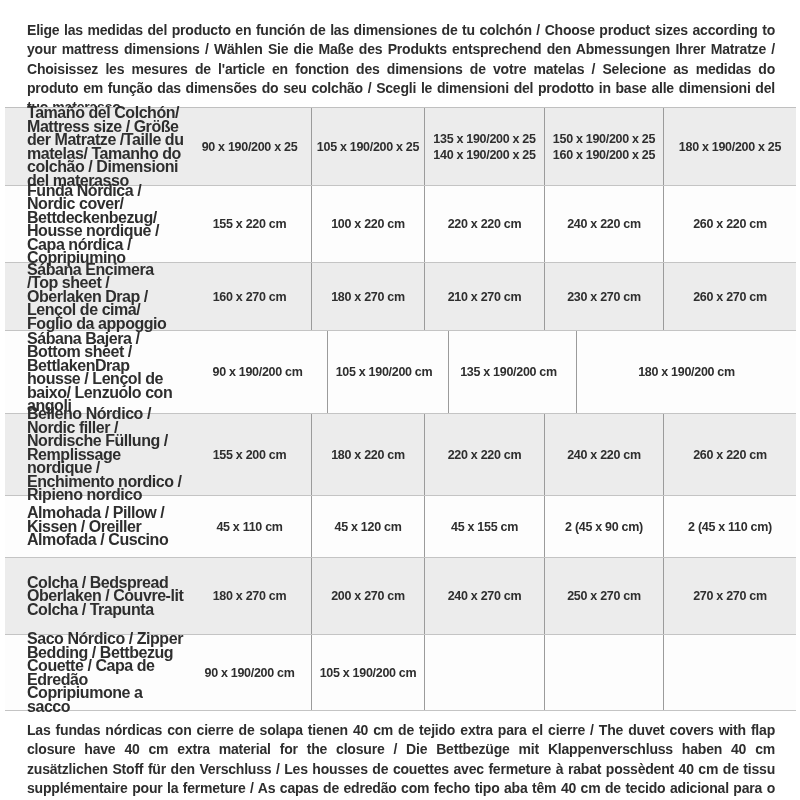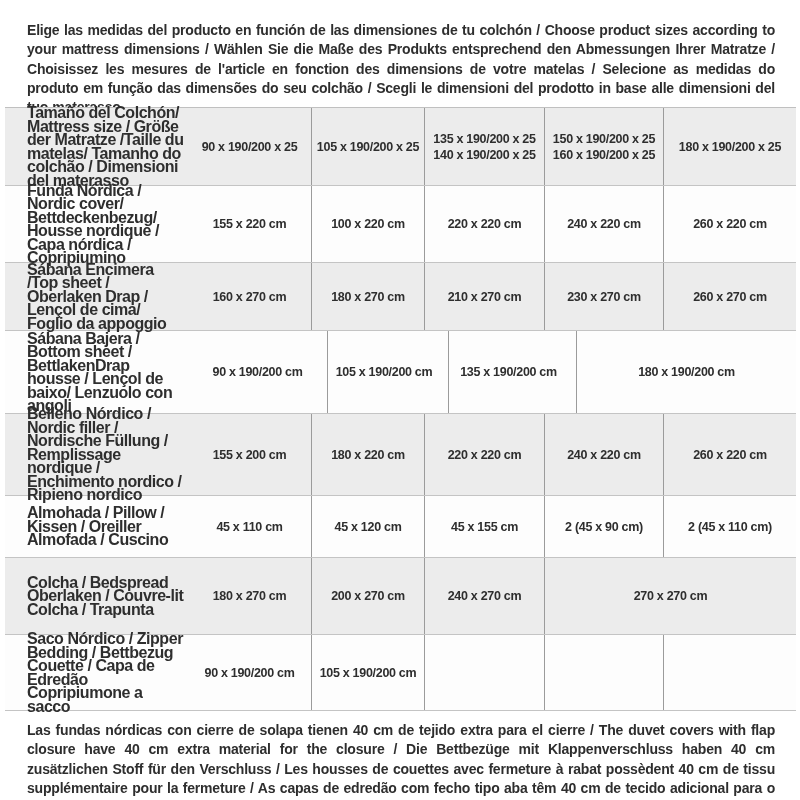--- a/index.html
+++ b/index.html
@@ -127,20 +127,21 @@
       <div class="cell val c3">45 x 155 cm</div>
       <div class="cell val c4">2 (45 x 90 cm)</div>
       <div class="cell val c5">2 (45 x 110 cm)</div>
     </div>
 
     <div class="t-row shade r7">
       <div class="cell lbl">Colcha / Bedspread Oberlaken / Couvre-lit Colcha / Trapunta</div>
       <div class="cell val c1">180 x 270 cm</div>
       <div class="cell val c2">200 x 270 cm</div>
       <div class="cell val c3">240 x 270 cm</div>
+      <div class="cell val c4">250 x 270 cm</div>
       <div class="cell val c5">270 x 270 cm</div>
     </div>
 
     <div class="t-row plain r8">
       <div class="cell lbl">Saco Nórdico / Zipper Bedding / Bettbezug Couette  / Capa de Edredão Copripiumone a sacco</div>
       <div class="cell val c1">90 x 190/200 cm</div>
       <div class="cell val c2">105 x 190/200 cm</div>
       <div class="cell val c3"></div>
       <div class="cell val c4"></div>
       <div class="cell val c5"></div>

